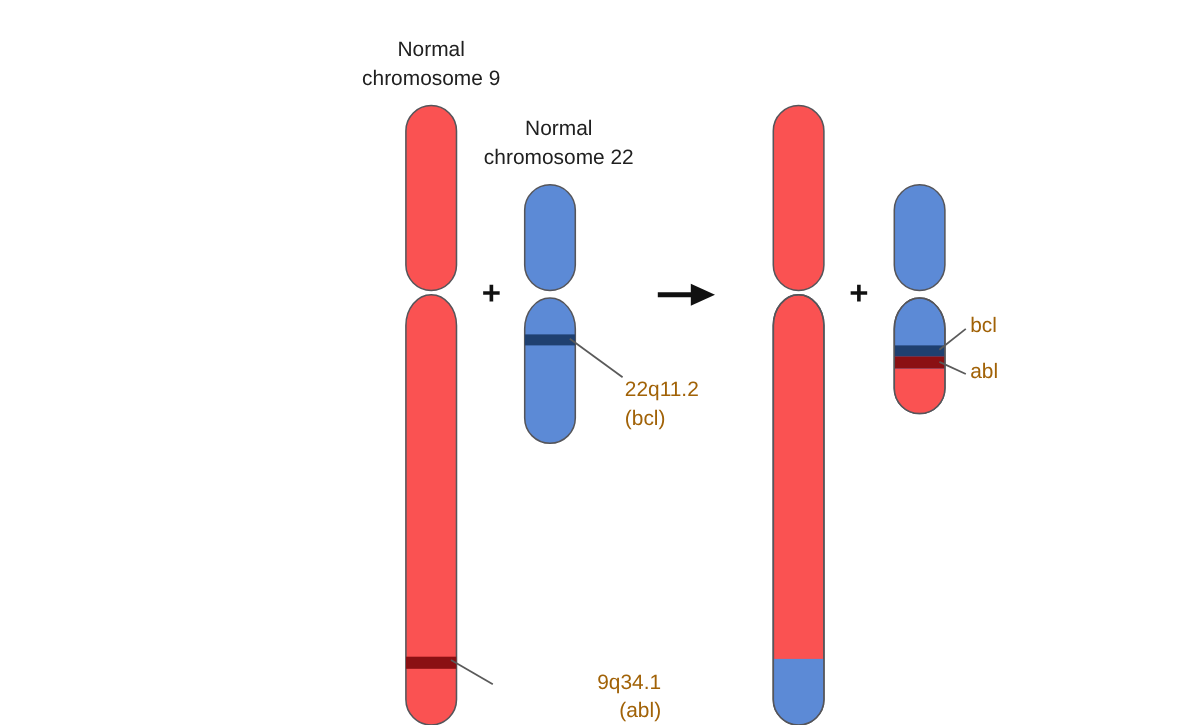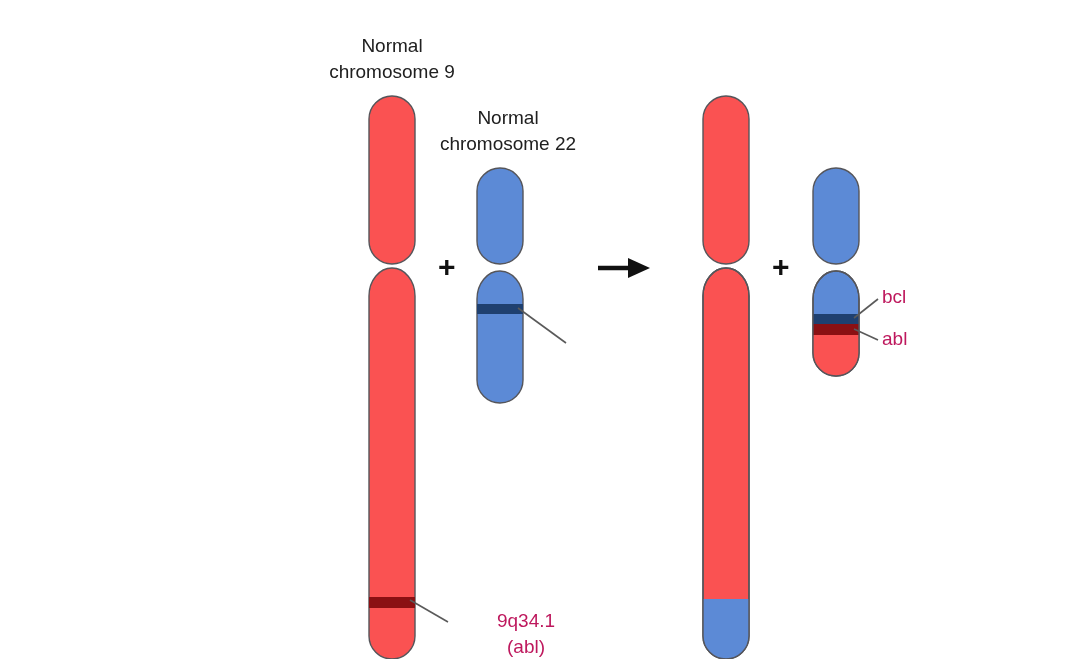--- a/index.html
+++ b/index.html
@@ -28,21 +28,21 @@
     font-size: 19px;
     line-height: 26px;
     text-align: center;
     color: #202020;
     white-space: pre;
   }
   .ann {
     position: absolute;
     font-size: 19px;
     line-height: 26px;
-    color: #be185d;
+    color: #a16207;
     white-space: pre;
   }
   .plus {
     position: absolute;
     font-size: 30px;
     line-height: 30px;
     font-weight: 600;
     color: #111;
   }
   svg.chromos {
@@ -130,21 +130,23 @@
 
   <div class="label" style="left:368px; top:89px; width:196px;">Normal
 chromosome 22</div>
 
 
 
   <div class="plus" style="left:396px; top:236px;">+</div>
 
   <div class="plus" style="left:730px; top:236px;">+</div>
 
-  <div class="ann" style="left:409px; top:592px; width:150px; text-align:center;">9q34.1
+  <div class="ann" style="left:409px; top:592px; width:150px; text-align:right;">9q34.1
 (abl)</div>
 
+  <div class="ann" style="left:526px; top:326px; width:150px; text-align:left;">22q11.2
+(bcl)</div>
 
   <div class="ann" style="left:840px; top:268px;">bcl</div>
 
   <div class="ann" style="left:840px; top:310px;">abl</div>
 
 </div>
 
 </body></html>

